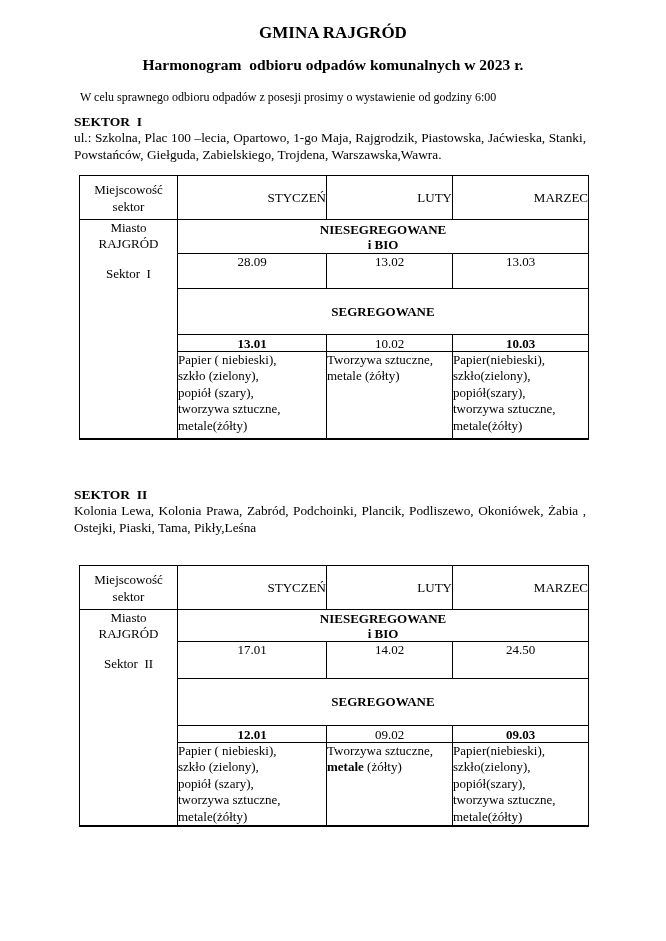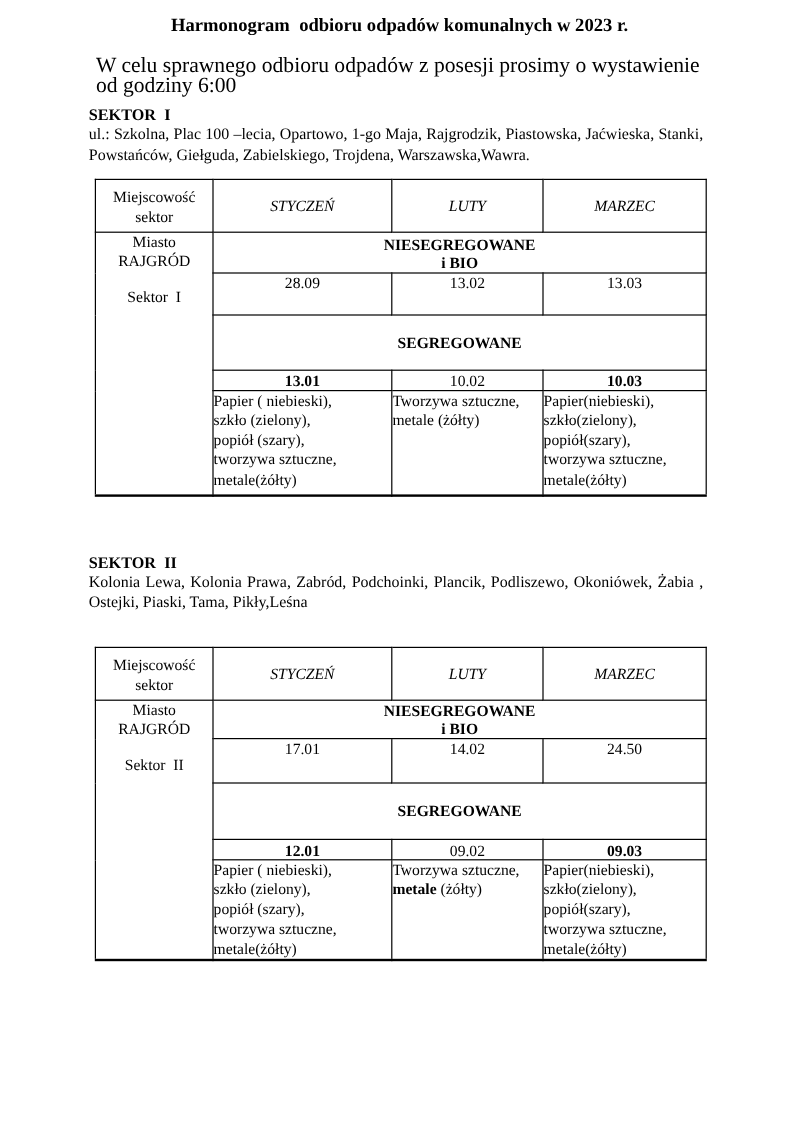--- a/index.html
+++ b/index.html
@@ -2,53 +2,54 @@
 <html><head>
 <meta charset="utf-8">
 <style>
   html,body{margin:0;padding:0;background:#fff;}
   .page{
     position:relative;width:666px;height:941px;background:#ffffff;color:#000000;
     font-family:"Liberation Serif","DejaVu Serif",serif;overflow:hidden;
   }
   .title{padding-top:23px;text-align:center;font-weight:bold;font-size:17px;line-height:20px;white-space:pre-wrap;}
   .subtitle{margin-top:12px;text-align:center;font-weight:bold;font-size:15.5px;line-height:19px;white-space:pre-wrap;}
-  .intro{margin:15px 70px 0 80px;font-size:18px;line-height:17px;}
+  .intro{margin:15px 70px 0 80px;font-size:12px;line-height:17px;}
   .sector-block{margin-left:74px;margin-right:80px;}
   .sector-heading{font-weight:bold;font-size:13.5px;line-height:16px;white-space:pre-wrap;}
   .streets{font-weight:normal;font-size:13.3px;line-height:16.5px;text-align:justify;}
   .sector1{margin-top:8px;}
   .sector2{margin-top:47px;}
 
   table.sched{border-collapse:collapse;table-layout:fixed;margin-left:79px;width:509px;
     border:1px solid #000;border-bottom-width:2px;}
   table.t1{margin-top:12px;}
   table.t2{margin-top:29px;}
   .sched td{border:1px solid #000;padding:0;font-size:13px;overflow:hidden;}
   .corner-cell{text-align:center;vertical-align:middle;line-height:17px;padding:2px;}
-  .month-cell{text-align:center;vertical-align:middle;font-size:13.5px;font-style:italic;}
+  .month-cell{text-align:right;vertical-align:middle;font-size:13.5px;}
   .area-cell{text-align:center;vertical-align:top;padding-top:40px;line-height:16px;}
   .area-sektor{margin-top:14px;white-space:pre-wrap;}
   .wastehead-cell{text-align:center;vertical-align:middle;font-weight:bold;font-size:13.5px;line-height:15px;}
   .date-top{text-align:center;vertical-align:top;padding-top:3px;}
   .seg-cell{text-align:center;vertical-align:middle;font-weight:bold;font-size:13.5px;}
   .date-mid{text-align:center;vertical-align:middle;line-height:13px;}
   .bold{font-weight:bold;}
   .fraction-cell{vertical-align:top;text-align:left;padding:2px 4px 0 5px;font-size:12.6px;line-height:16.4px;}
 
   .t1 .r-header td{height:43px;} .t1 .r-wastehead td{height:33px;} .t1 .r-dates1 td{height:34px;}
   .t1 .r-seg td{height:45px;}    .t1 .r-dates2 td{height:16px;}    .t1 .r-frac td{height:86px;}
   .t2 .r-header td{height:43px;} .t2 .r-wastehead td{height:31px;} .t2 .r-dates1 td{height:36px;}
   .t2 .r-seg td{height:46px;}    .t2 .r-dates2 td{height:16px;}    .t2 .r-frac td{height:77px;}
 </style>
 </head>
 <body>
 
 <div class="page">
 
+  <div class="title">GMINA RAJGRÓD</div>
   <div class="subtitle">Harmonogram  odbioru odpadów komunalnych w 2023 r.</div>
 
   <div class="intro">
     <div>W celu sprawnego odbioru odpadów z posesji prosimy o wystawienie od godziny 6:00</div>
   </div>
 
   <div class="sector-block sector1">
     <div class="sector-heading">SEKTOR  I</div>
     <div class="streets">ul.: Szkolna, Plac 100 –lecia, Opartowo, 1-go Maja, Rajgrodzik, Piastowska, Jaćwieska, Stanki, Powstańców, Giełguda, Zabielskiego, Trojdena, Warszawska,Wawra.</div>
   </div>

